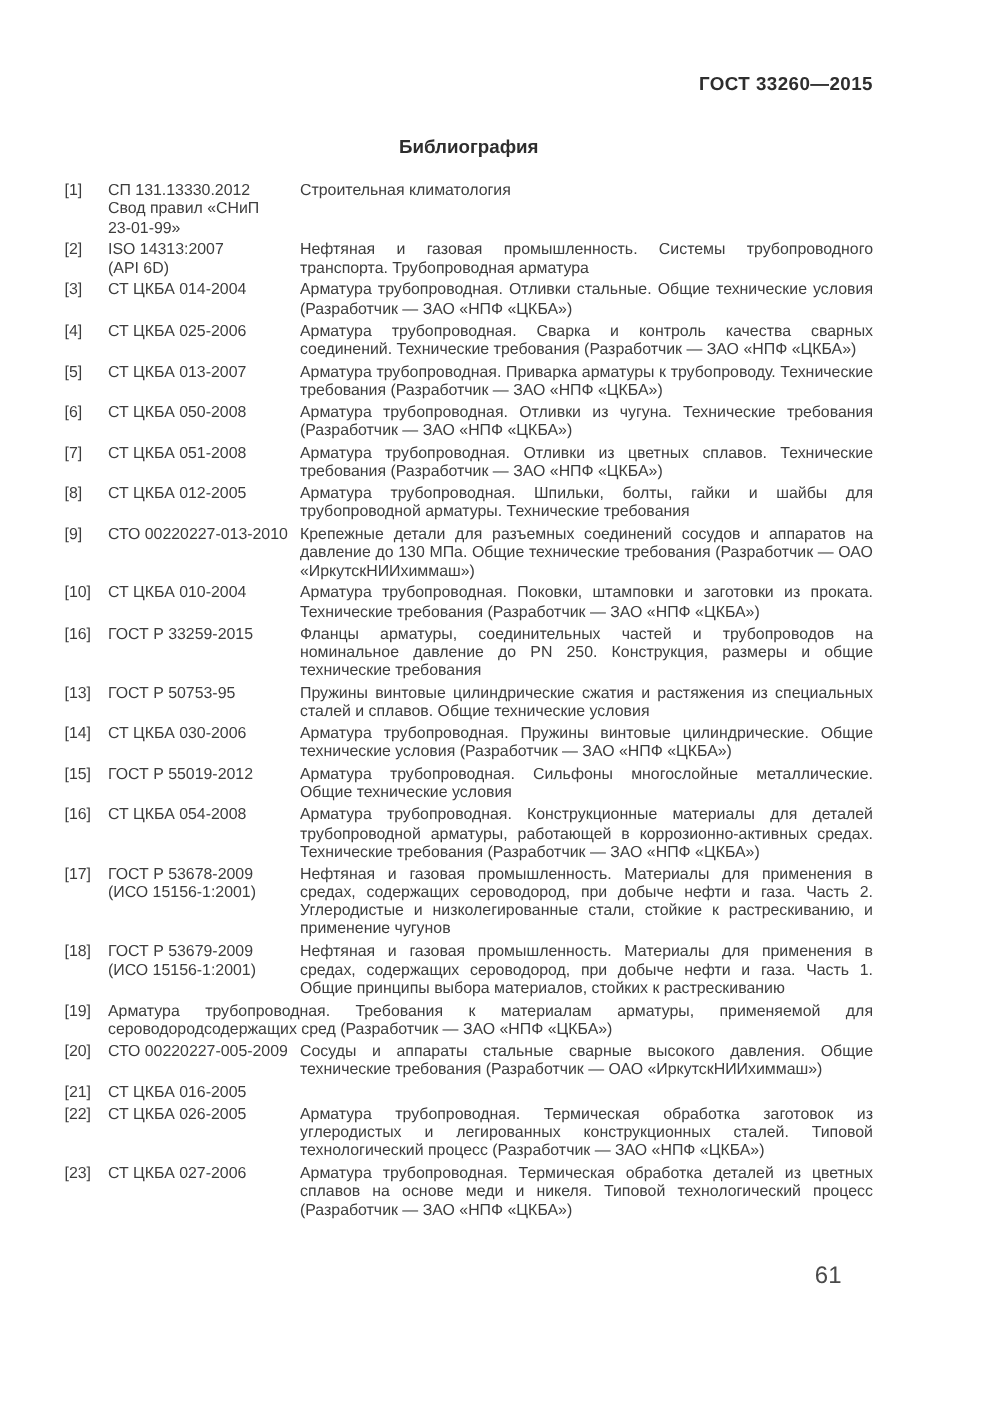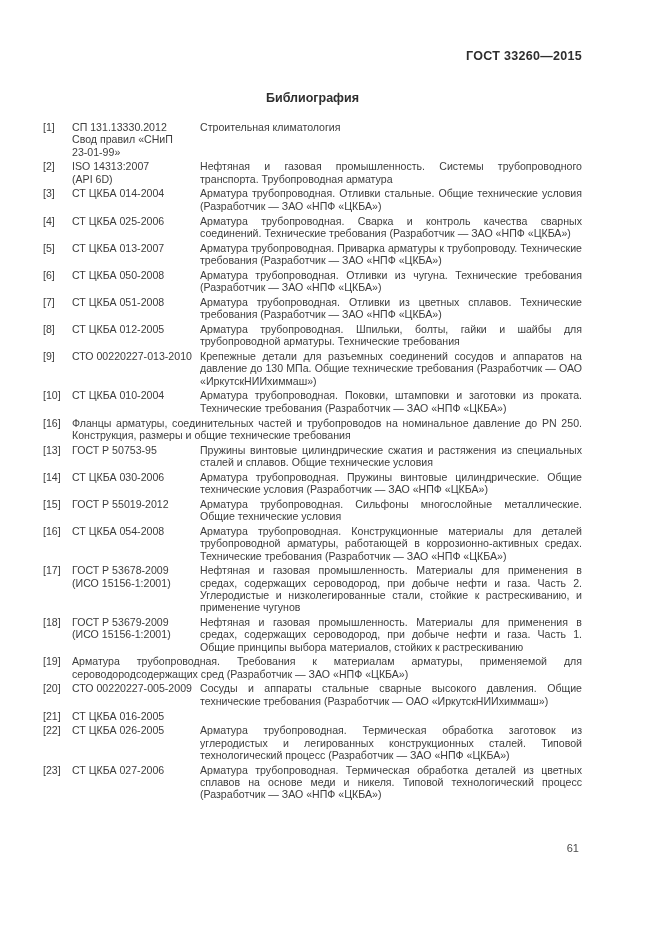--- a/index.html
+++ b/index.html
@@ -26,22 +26,22 @@
   .ref-row {
     display:flex;
     margin-bottom:2.5px;
     font-size:10.6px;
     line-height:12.3px;
   }
   .ref-num  { width:29px; flex:none; }
   .ref-code { width:128px; flex:none; white-space:pre-line; padding-right:8px; box-sizing:border-box; }
   .ref-desc { flex:1; text-align:justify; }
   .page-number {
-    position:absolute; top:842px; right:82px;
-    font-size:11px; color:#4a4a4a;
+    position:absolute; top:842px; right:100px;
+    font-size:16px; color:#4a4a4a;
   }
 </style>
 </head>
 <body>
 
 <div class="page">
   <div class="doc-header">ГОСТ 33260—2015</div>
 
   <div class="doc-title">Библиография</div>
 
@@ -105,20 +105,21 @@
 
   <div class="ref-row">
     <div class="ref-num">[10]</div>
     <div class="ref-code">СТ ЦКБА 010-2004</div>
     <div class="ref-desc">Арматура трубопроводная. Поковки, штамповки и заготовки из проката. Технические требования (Разработчик — ЗАО «НПФ «ЦКБА»)</div>
   </div>
 
 
   <div class="ref-row">
     <div class="ref-num">[16]</div>
+    <div class="ref-code">ГОСТ Р 33259-2015</div>
     <div class="ref-desc">Фланцы арматуры, соединительных частей и трубопроводов на номинальное давление до PN 250. Конструкция, размеры и общие технические требования</div>
   </div>
 
   <div class="ref-row">
     <div class="ref-num">[13]</div>
     <div class="ref-code">ГОСТ Р 50753-95</div>
     <div class="ref-desc">Пружины винтовые цилиндрические сжатия и растяжения из специальных сталей и сплавов. Общие технические условия</div>
   </div>
 
   <div class="ref-row">

